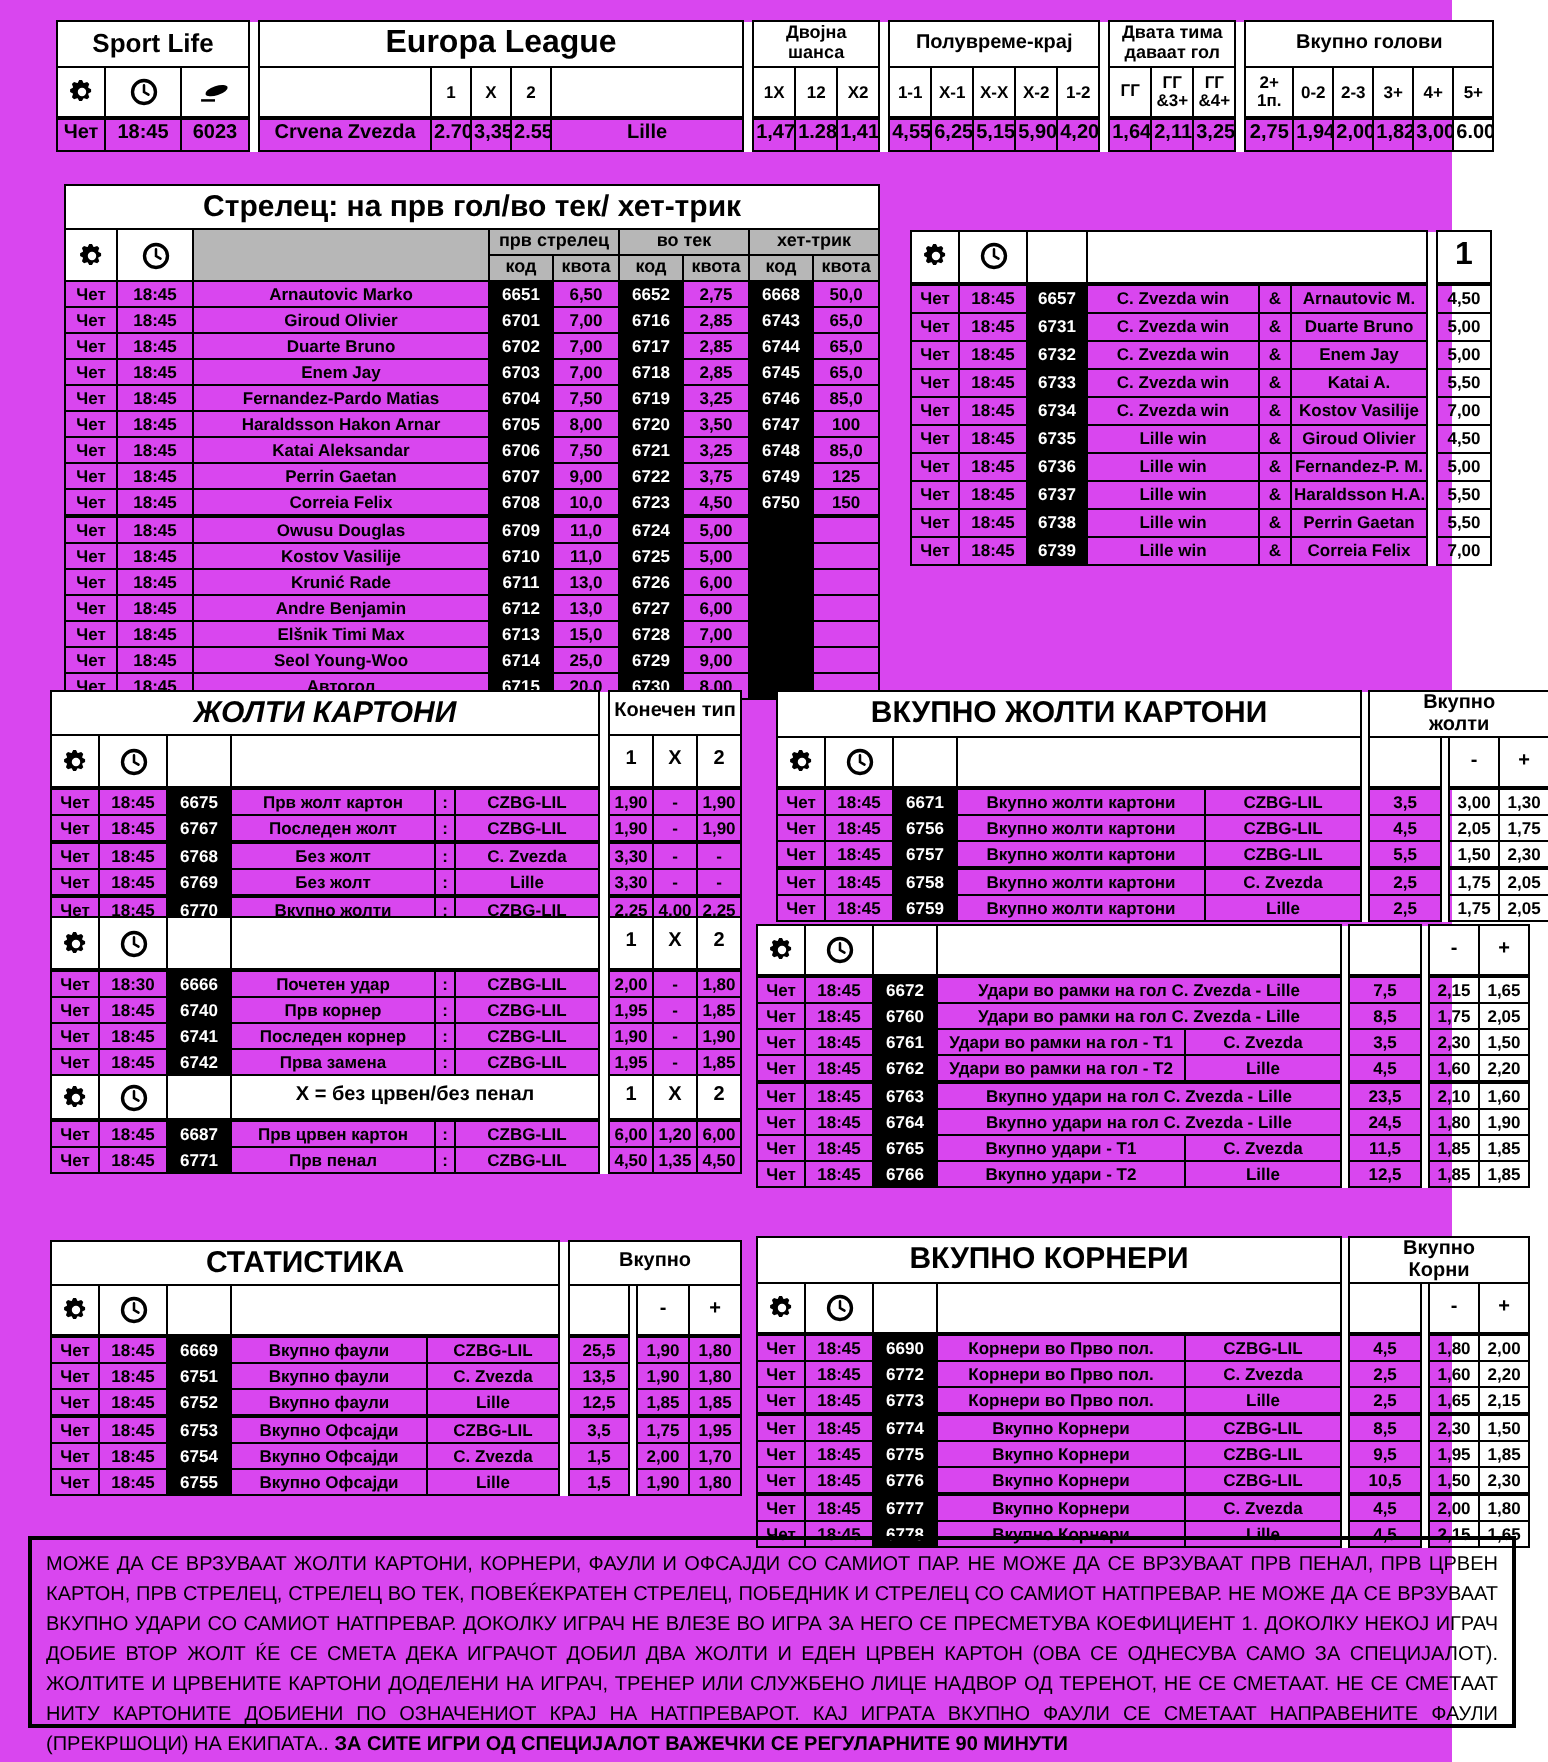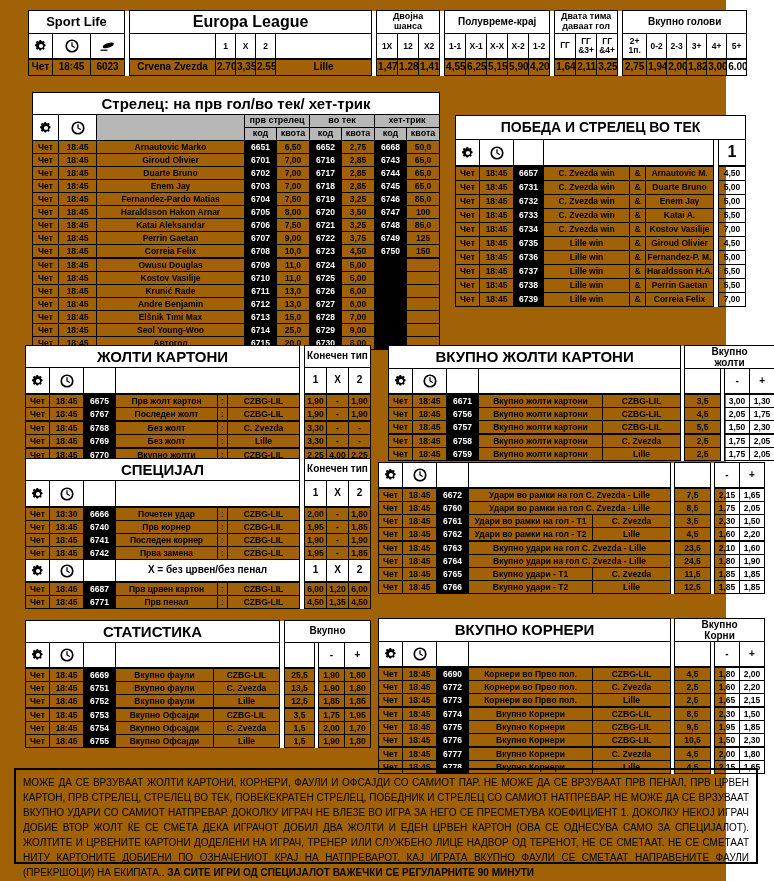--- a/index.html
+++ b/index.html
@@ -1,16 +1,16 @@
 <!DOCTYPE html>
 <html><head>
 <meta charset="utf-8">
 <style>
   html,body{margin:0;padding:0;background:#fff;}
-  .sheet{position:relative;width:726px;height:881px;background:#a16207;color:#000;
+  .sheet{position:relative;width:726px;height:881px;background:#d946ef;color:#000;
          font-family:"Liberation Sans","DejaVu Sans",sans-serif;font-weight:bold;}
   .tbl{position:absolute;}
   table{border-collapse:collapse;table-layout:fixed;}
   th,td{border:1px solid #000;padding:0 1px;text-align:center;vertical-align:middle;
         overflow:hidden;white-space:nowrap;font-weight:bold;line-height:1.05;}
   .gap,.gap2{border:none !important;background:#fff !important;padding:0;}
   .gy{background:#b7b7b7;}
   .dk{background:#000;color:#fff;}
   .pre{white-space:pre-line;line-height:1.1;}
   .trow th{border-bottom-width:2px;background:#fff;}
@@ -30,21 +30,21 @@
   .t-top tbody td{height:15px;font-size:10px;}
   
   .t-scorer .title{height:21px;}
   .t-scorer .gh th{height:12px;font-size:9px;}
   .t-scorer tbody td{height:12px;font-size:8.5px;}
   
   .t-pobeda .title{height:23px;font-size:14px;}
   .t-pobeda .trow th{height:25px;}
   .t-pobeda tbody td{height:13px;font-size:8.5px;}
   
-  .t-yellow .title,.t-special .title{height:21px;}
+  .t-yellow .title,.t-special .title{height:21px;font-style:italic;}
   .t-yellow .trow th,.t-special .trow th{height:25px;font-size:10px;}
   .t-yellow tbody td,.t-special tbody td{height:12px;font-size:8.5px;}
   .t-special .mid th{height:21px;font-size:10px;}
   
   .t-tot .title{height:21px;}
   .t-tot .trow th{height:24px;font-size:10px;}
   .t-tot tbody td{height:12px;font-size:8.5px;}
   .name{white-space:nowrap;}
   
   .disc{position:absolute;left:14px;top:768px;width:744px;height:96px;border:2px solid #000;
@@ -415,23 +415,20 @@
         <col style="width:24px">
           <col style="width:34px">
           <col style="width:30px">
         <col style="width:86px">
           <col style="width:16px">
           <col style="width:68px">
         <col style="width:5px">
           <col style="width:27px">
       </colgroup>
       <thead>
-        <tr>
-            <th colspan="8" class="title">ПОБЕДА И СТРЕЛЕЦ ВО ТЕК</th>
-          </tr>
         <tr class="trow">
           <th class="icell"><span class="i-gear"><svg viewBox="0 0 20 20" width="14" height="14">
                   <path fill="currentColor" fill-rule="evenodd" d="M10 1.5l1.1 2 .4 .1 2.2-.8 1.5 1.5-.8 2.2 .1 .4 2 1.1v2l-2 1.1-.1 .4 .8 2.2-1.5 1.5-2.2-.8-.4 .1-1.1 2h-2l-1.1-2-.4-.1-2.2 .8-1.5-1.5 .8-2.2-.1-.4-2-1.1v-2l2-1.1 .1-.4-.8-2.2 1.5-1.5 2.2 .8 .4-.1 1.1-2zM10 7a3 3 0 100 6 3 3 0 000-6z"></path>
                 </svg></span></th>
           <th class="icell"><span class="i-clock"><svg viewBox="0 0 20 20" width="14" height="14">
                   <circle cx="10" cy="10" r="8.2" fill="none" stroke="currentColor" stroke-width="2.4"></circle>
                   <path d="M10 5.2V10l3.2 1.9" fill="none" stroke="currentColor" stroke-width="1.8" stroke-linecap="round"></path>
                 </svg></span></th>
           <th class="icell dk"><span class="i-boot"><svg viewBox="0 0 22 14" width="17" height="11">
                   <ellipse cx="12" cy="5.5" rx="7.5" ry="3" transform="rotate(-18 12 5.5)" fill="currentColor"></ellipse>
@@ -765,25 +762,20 @@
           <col style="width:32px">
         <col style="width:102px">
           <col style="width:10px">
           <col style="width:72px">
         <col style="width:5px">
           <col style="width:22px">
           <col style="width:22px">
           <col style="width:22px">
       </colgroup>
       <thead>
-        <tr>
-          <th colspan="6" class="title">СПЕЦИЈАЛ</th>
-          <th class="gap"></th>
-          <th colspan="3" class="side">Конечен тип</th>
-        </tr>
         <tr class="trow">
           <th class="icell"><span class="i-gear"><svg viewBox="0 0 20 20" width="14" height="14">
                   <path fill="currentColor" fill-rule="evenodd" d="M10 1.5l1.1 2 .4 .1 2.2-.8 1.5 1.5-.8 2.2 .1 .4 2 1.1v2l-2 1.1-.1 .4 .8 2.2-1.5 1.5-2.2-.8-.4 .1-1.1 2h-2l-1.1-2-.4-.1-2.2 .8-1.5-1.5 .8-2.2-.1-.4-2-1.1v-2l2-1.1 .1-.4-.8-2.2 1.5-1.5 2.2 .8 .4-.1 1.1-2zM10 7a3 3 0 100 6 3 3 0 000-6z"></path>
                 </svg></span></th>
           <th class="icell"><span class="i-clock"><svg viewBox="0 0 20 20" width="14" height="14">
                   <circle cx="10" cy="10" r="8.2" fill="none" stroke="currentColor" stroke-width="2.4"></circle>
                   <path d="M10 5.2V10l3.2 1.9" fill="none" stroke="currentColor" stroke-width="1.8" stroke-linecap="round"></path>
                 </svg></span></th>
           <th class="icell dk"><span class="i-boot"><svg viewBox="0 0 22 14" width="17" height="11">
                   <ellipse cx="12" cy="5.5" rx="7.5" ry="3" transform="rotate(-18 12 5.5)" fill="currentColor"></ellipse>

